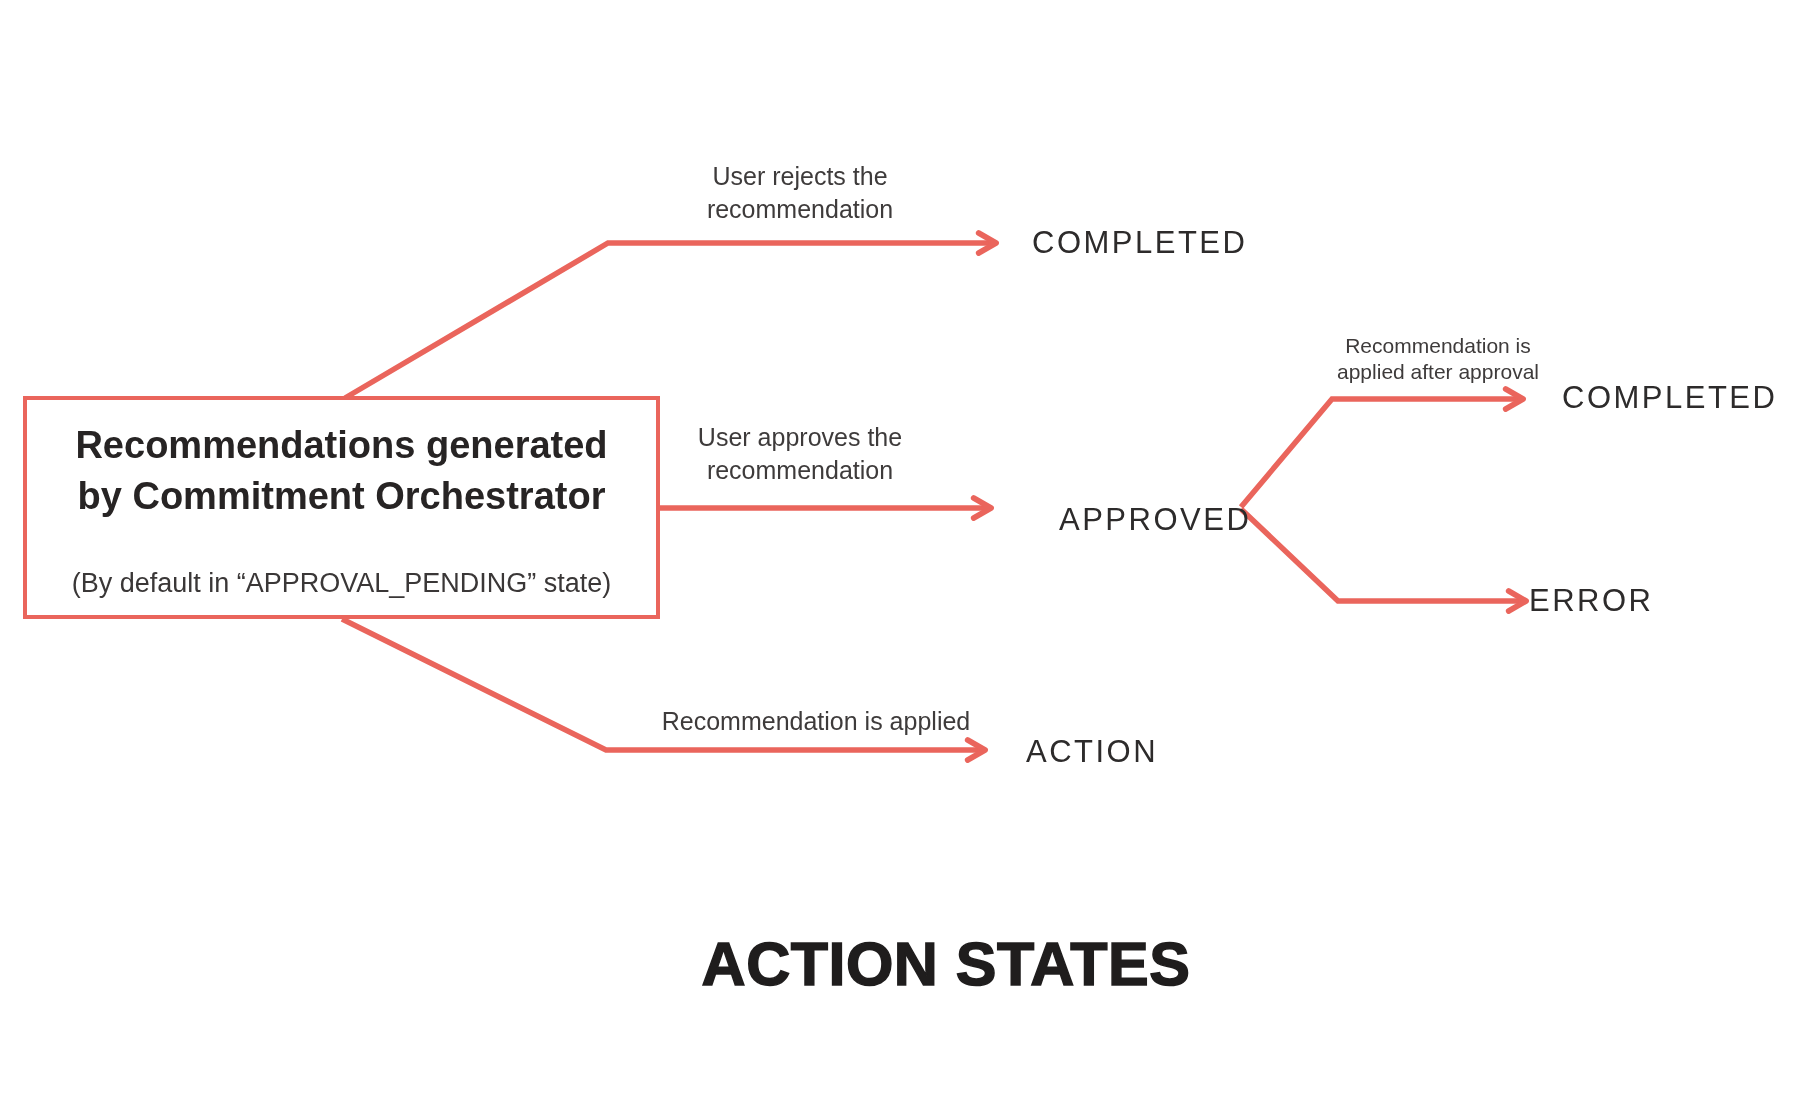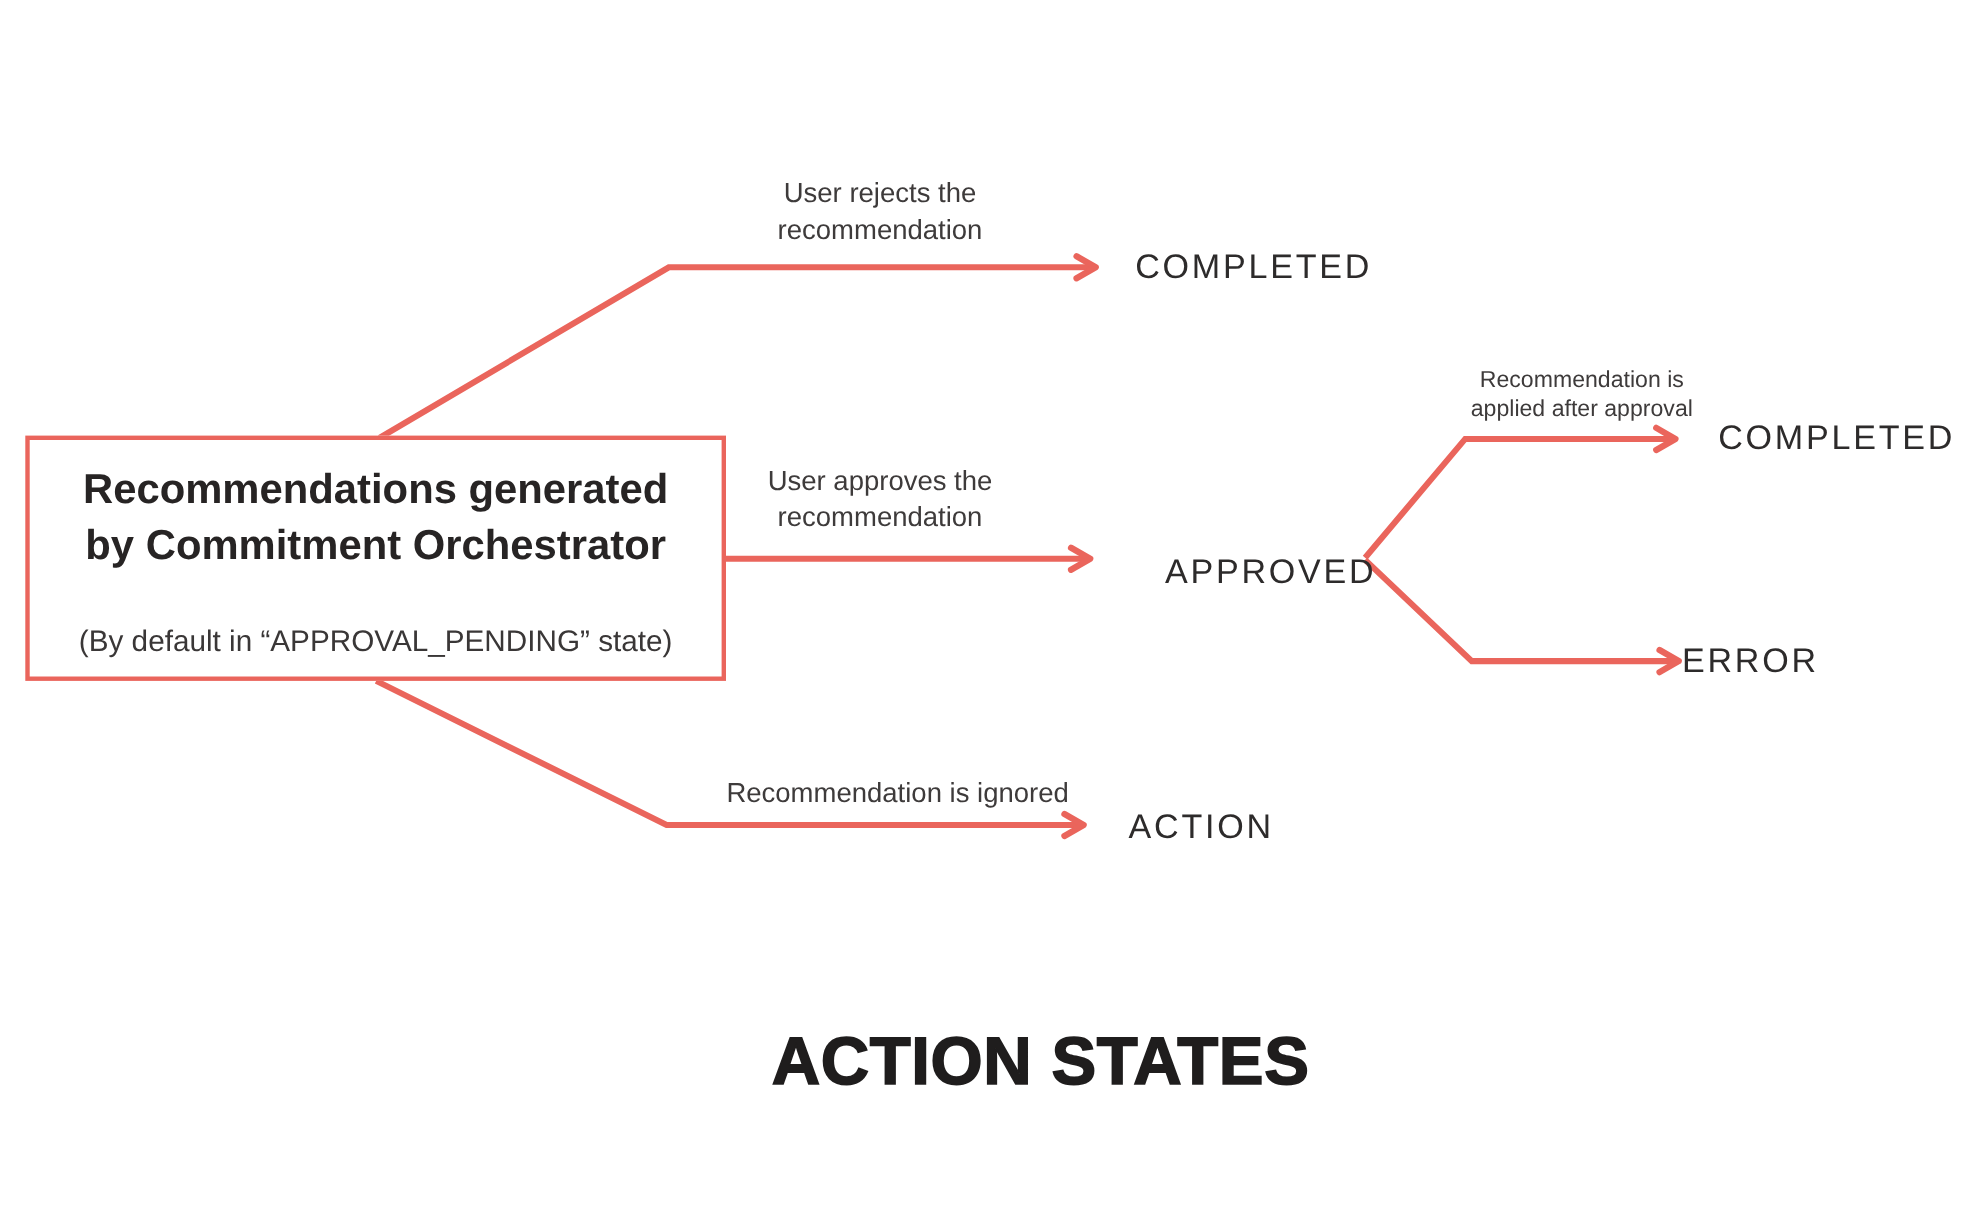--- a/index.html
+++ b/index.html
@@ -113,21 +113,21 @@
 by Commitment Orchestrator</div>
     <div class="subheading">(By default in “APPROVAL_PENDING” state)</div>
   </div>
 
   <div class="edge-label big" style="left:800px; top:160px;">User rejects the
 recommendation</div>
 
   <div class="edge-label big" style="left:800px; top:421px;">User approves the
 recommendation</div>
 
-  <div class="edge-label big" style="left:816px; top:705px;">Recommendation is ignored</div>
+  <div class="edge-label big" style="left:816px; top:705px;">Recommendation is applied</div>
 
   <div class="edge-label small" style="left:1438px; top:333px;">Recommendation is
 applied after approval</div>
 
 
   <div class="state-label" style="left:1032px; top:225px;">COMPLETED</div>
 
   <div class="state-label" style="left:1059px; top:490px;margin-top:12px;">APPROVED</div>
 
   <div class="state-label" style="left:1026px; top:734px;">ACTION</div>

